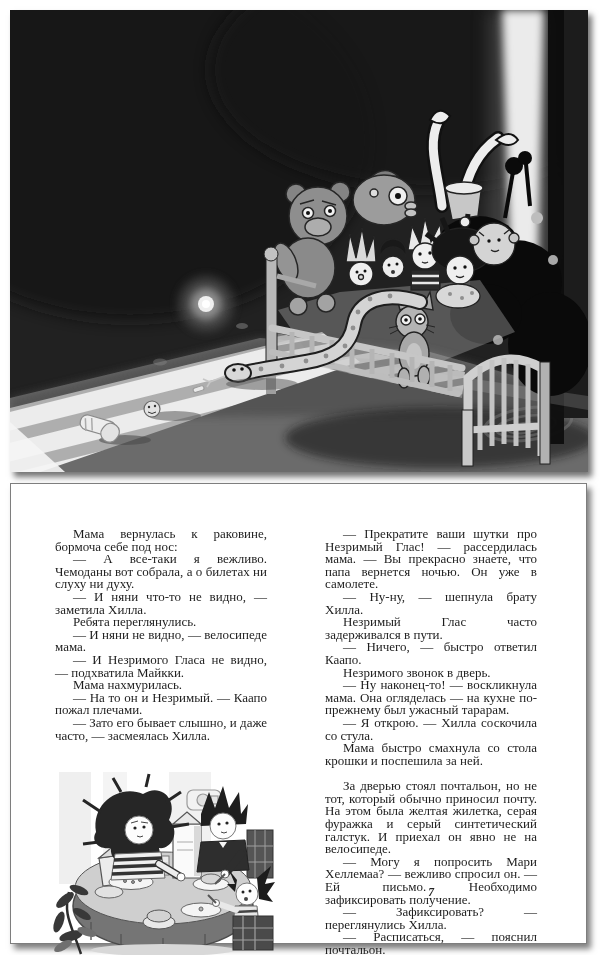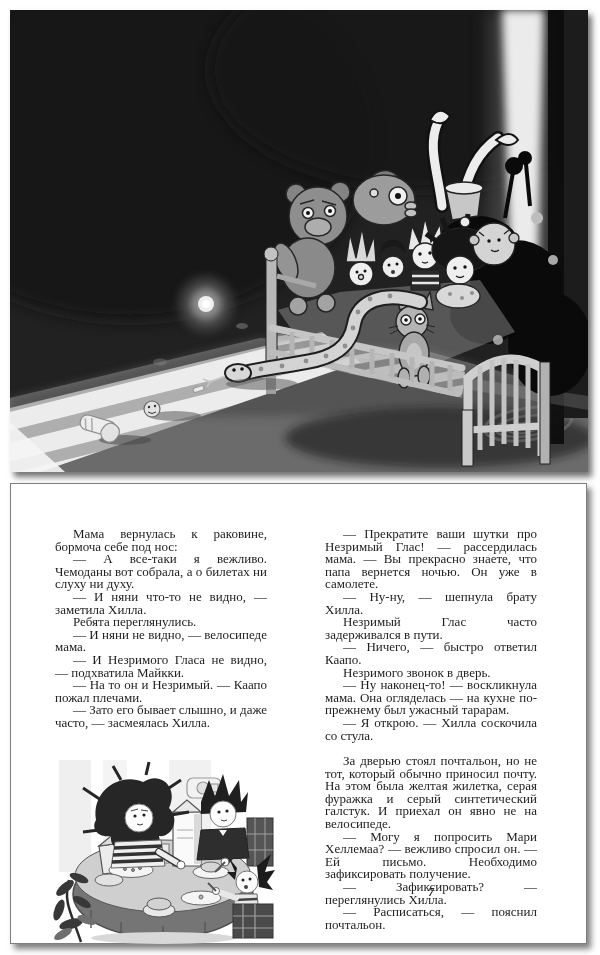--- a/index.html
+++ b/index.html
@@ -274,20 +274,21 @@
 
 <div class="text-page">
   <div class="col col-left">
     <div>
         <p class="para">Мама вернулась к раковине, бормоча себе под нос:</p>
         <p class="para">— А все-таки я вежливо. Чемоданы вот собрала, а о билетах ни слуху ни духу.</p>
         <p class="para">— И няни что-то не видно, — заметила Хилла.</p>
         <p class="para">Ребята переглянулись.</p>
         <p class="para">— И няни не видно, — велосипеде мама.</p>
         <p class="para">— И Незримого Гласа не видно, — подхватила Майкки.</p>
+        <p class="para">Мама нахмурилась.</p>
         <p class="para">— На то он и Незримый. — Каапо пожал плечами.</p>
         <p class="para">— Зато его бывает слышно, и даже часто, — засмеялась Хилла.</p>
       </div>
     <div class="inline-illus">
       <svg width="224" height="186" viewBox="0 0 224 186">
         <g opacity="0.55" fill="#e3e3e3">
           <rect x="8" y="0" width="32" height="112"></rect>
             <rect x="52" y="0" width="24" height="100" fill="#ececec"></rect>
           <rect x="118" y="0" width="42" height="72" fill="#e7e7e7"></rect>
         </g>
@@ -392,20 +393,21 @@
 
   <div class="col col-right">
     <div>
         <p class="para">— Прекратите ваши шутки про Незримый Глас! — рассердилась мама. — Вы прекрасно знаете, что папа вернется ночью. Он уже в самолете.</p>
         <p class="para">— Ну-ну, — шепнула брату Хилла.</p>
         <p class="para">Незримый Глас часто задерживался в пути.</p>
         <p class="para">— Ничего, — быстро ответил Каапо.</p>
         <p class="para">Незримого звонок в дверь.</p>
         <p class="para">— Ну наконец-то! — воскликнула мама. Она огляделась — на кухне по-прежнему был ужасный тарарам.</p>
         <p class="para">— Я открою. — Хилла соскочила со стула.</p>
+        <p class="para">Мама быстро смахнула со стола крошки и поспешила за ней.</p>
       </div>
     <div class="block-gap"></div>
     <div>
         <p class="para">За дверью стоял почтальон, но не тот, который обычно приносил почту. На этом была желтая жилетка, серая фуражка и серый синтетический галстук. И приехал он явно не на велосипеде.</p>
         <p class="para">— Могу я попросить Мари Хеллемаа? — вежливо спросил он. — Ей письмо. Необходимо зафиксировать получение.</p>
         <p class="para">— Зафиксировать? — переглянулись Хилла.</p>
         <p class="para">— Расписаться, — пояснил почтальон.</p>
       </div>
   </div>
 

